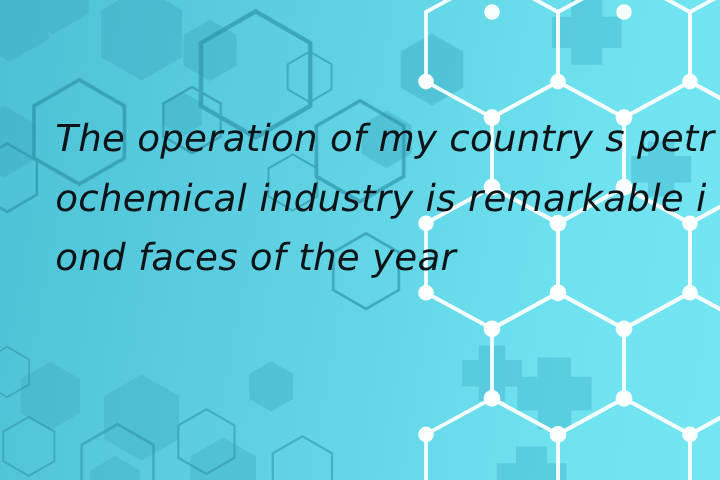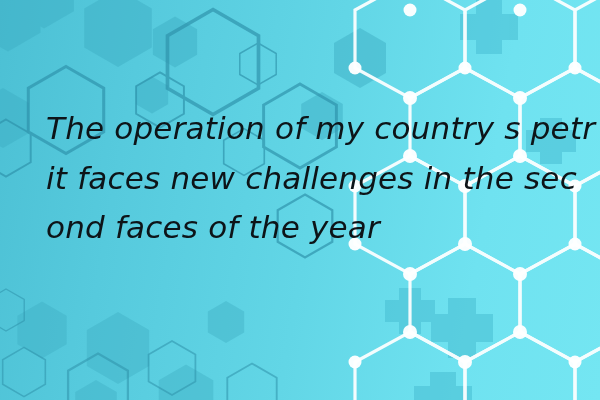--- a/index.html
+++ b/index.html
@@ -26,21 +26,21 @@
     top: 0;
     left: 0;
     width: 600px;
     height: 400px;
     pointer-events: none;
   }
 
   #text-block {
     position: absolute;
     left: 46px;
-    top: 104px;
+    top: 92px;
     width: 530px;
     z-index: 5;
   }
 
   .head-line {
     font-family: "DejaVu Sans", "Liberation Sans", sans-serif;
     font-style: italic;
     font-weight: 400;
     font-size: 31px;
     line-height: 49.5px;
@@ -150,17 +150,17 @@
       <circle cx="410" cy="332" r="7"></circle>
       <circle cx="465" cy="362" r="7"></circle>
       <circle cx="520" cy="332" r="7"></circle>
       <circle cx="575" cy="362" r="6.5"></circle>
       <circle cx="630" cy="274" r="6.5"></circle>
     </g>
   </svg>
 
   <div id="text-block">
     <div class="head-line">The operation of my country s petr</div>
-    <div class="head-line">it faces new challenges in the sec</div>
+    <div class="head-line">ochemical industry is remarkable i</div>
     <div class="head-line">ond faces of the year</div>
   </div>
 
 </div>
 
 </body></html>

